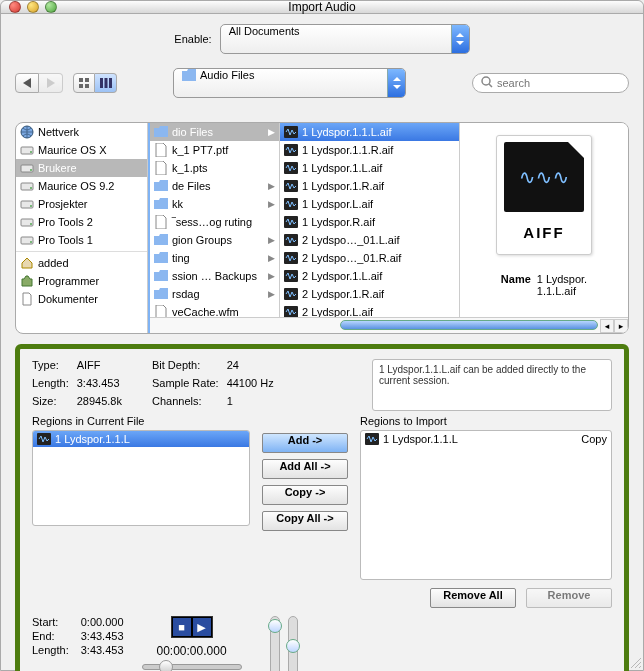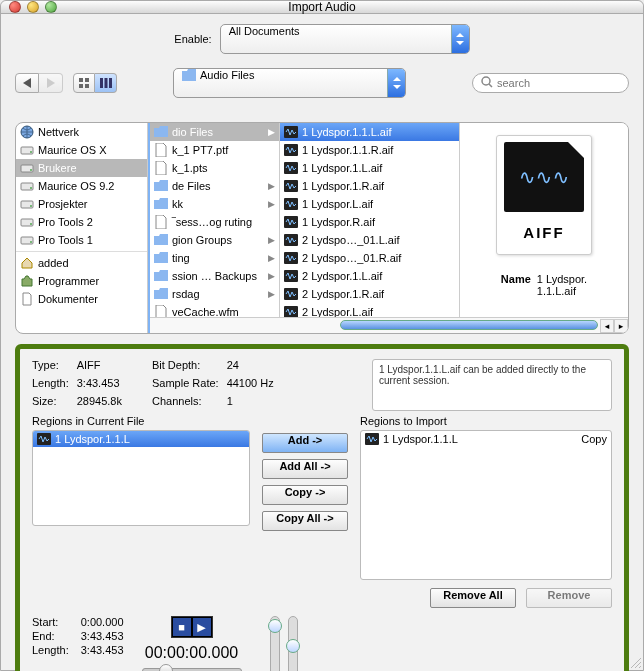--- a/index.html
+++ b/index.html
@@ -54,21 +54,21 @@
 .btncol { display: flex; flex-direction: column; gap: 6px; align-items: center; width: 90px; }
 .aquabtn { height: 20px; border: 1px solid #888; border-radius: 2px; background: linear-gradient(#fdfdfd,#e3e3e3); padding: 0 12px; display:flex;align-items:flex-start;justify-content:center; cursor:pointer; min-width: 86px; font-weight: bold; }
 .aquabtn.def { background: linear-gradient(#cfe6ff,#7fb3f4); }
 .time-row { display:flex; align-items:flex-start; gap: 18px; margin-top: 8px; }
 .timegrid { display:grid; grid-template-columns: auto auto; column-gap: 12px; row-gap: 2px; }
 .playctl { display:flex; flex-direction:column; align-items:center; gap: 6px; }
 .transport { display:flex; gap: 2px; border:1px solid #333; background:#000; padding:1px; }
 .transport span { width:18px;height:18px;display:flex;align-items:center;justify-content:center;font-size:11px;color:#fff; }
 .transport .stop { background: #2a4da0; }
 .transport .play { background: #2a4da0; }
-.timecode { font-size: 16px; }
+.timecode { font-size: 12px; }
 .slider { width: 100px; height: 6px; background: #ccc; border:1px solid #999; border-radius:3px; position:relative; }
 .slider .thumb { position:absolute; left: 16px; top:-5px; width:14px;height:14px;border-radius:50%;background:linear-gradient(#fff,#ccc);border:1px solid #999; }
 .vsliders { display:flex; gap: 8px; }
 .vslider { width: 10px; height: 62px; background: #ddd; border:1px solid #aaa; border-radius: 5px; position:relative; }
 .vslider .vthumb { position:absolute; left:-3px; width:14px;height:14px;border-radius:50%;background:linear-gradient(#fff,#bfd6ff);border:1px solid #6a8; }
 .bottom-right { display:flex; gap: 10px; margin-top: 8px; justify-content: flex-end; }
 .aiff-card { width: 96px; height: 120px; background:#fff; border:1px solid #ccc; border-radius: 3px; padding:6px; display:flex; flex-direction:column; align-items:center; box-shadow: 1px 1px 3px rgba(0,0,0,.15); }
 .aiff-card .page { width: 80px; height: 70px; background:#111; border-radius:2px; position:relative; display:flex;align-items:center;justify-content:center; }
 .aiff-card .page::after { content:''; position:absolute; top:0; right:0; width:0;height:0;border-left:16px solid transparent;border-top:16px solid #fff; }
 .aiff-card .label { margin-top: 12px; font-size: 15px; font-weight: bold; letter-spacing: 2px; }

